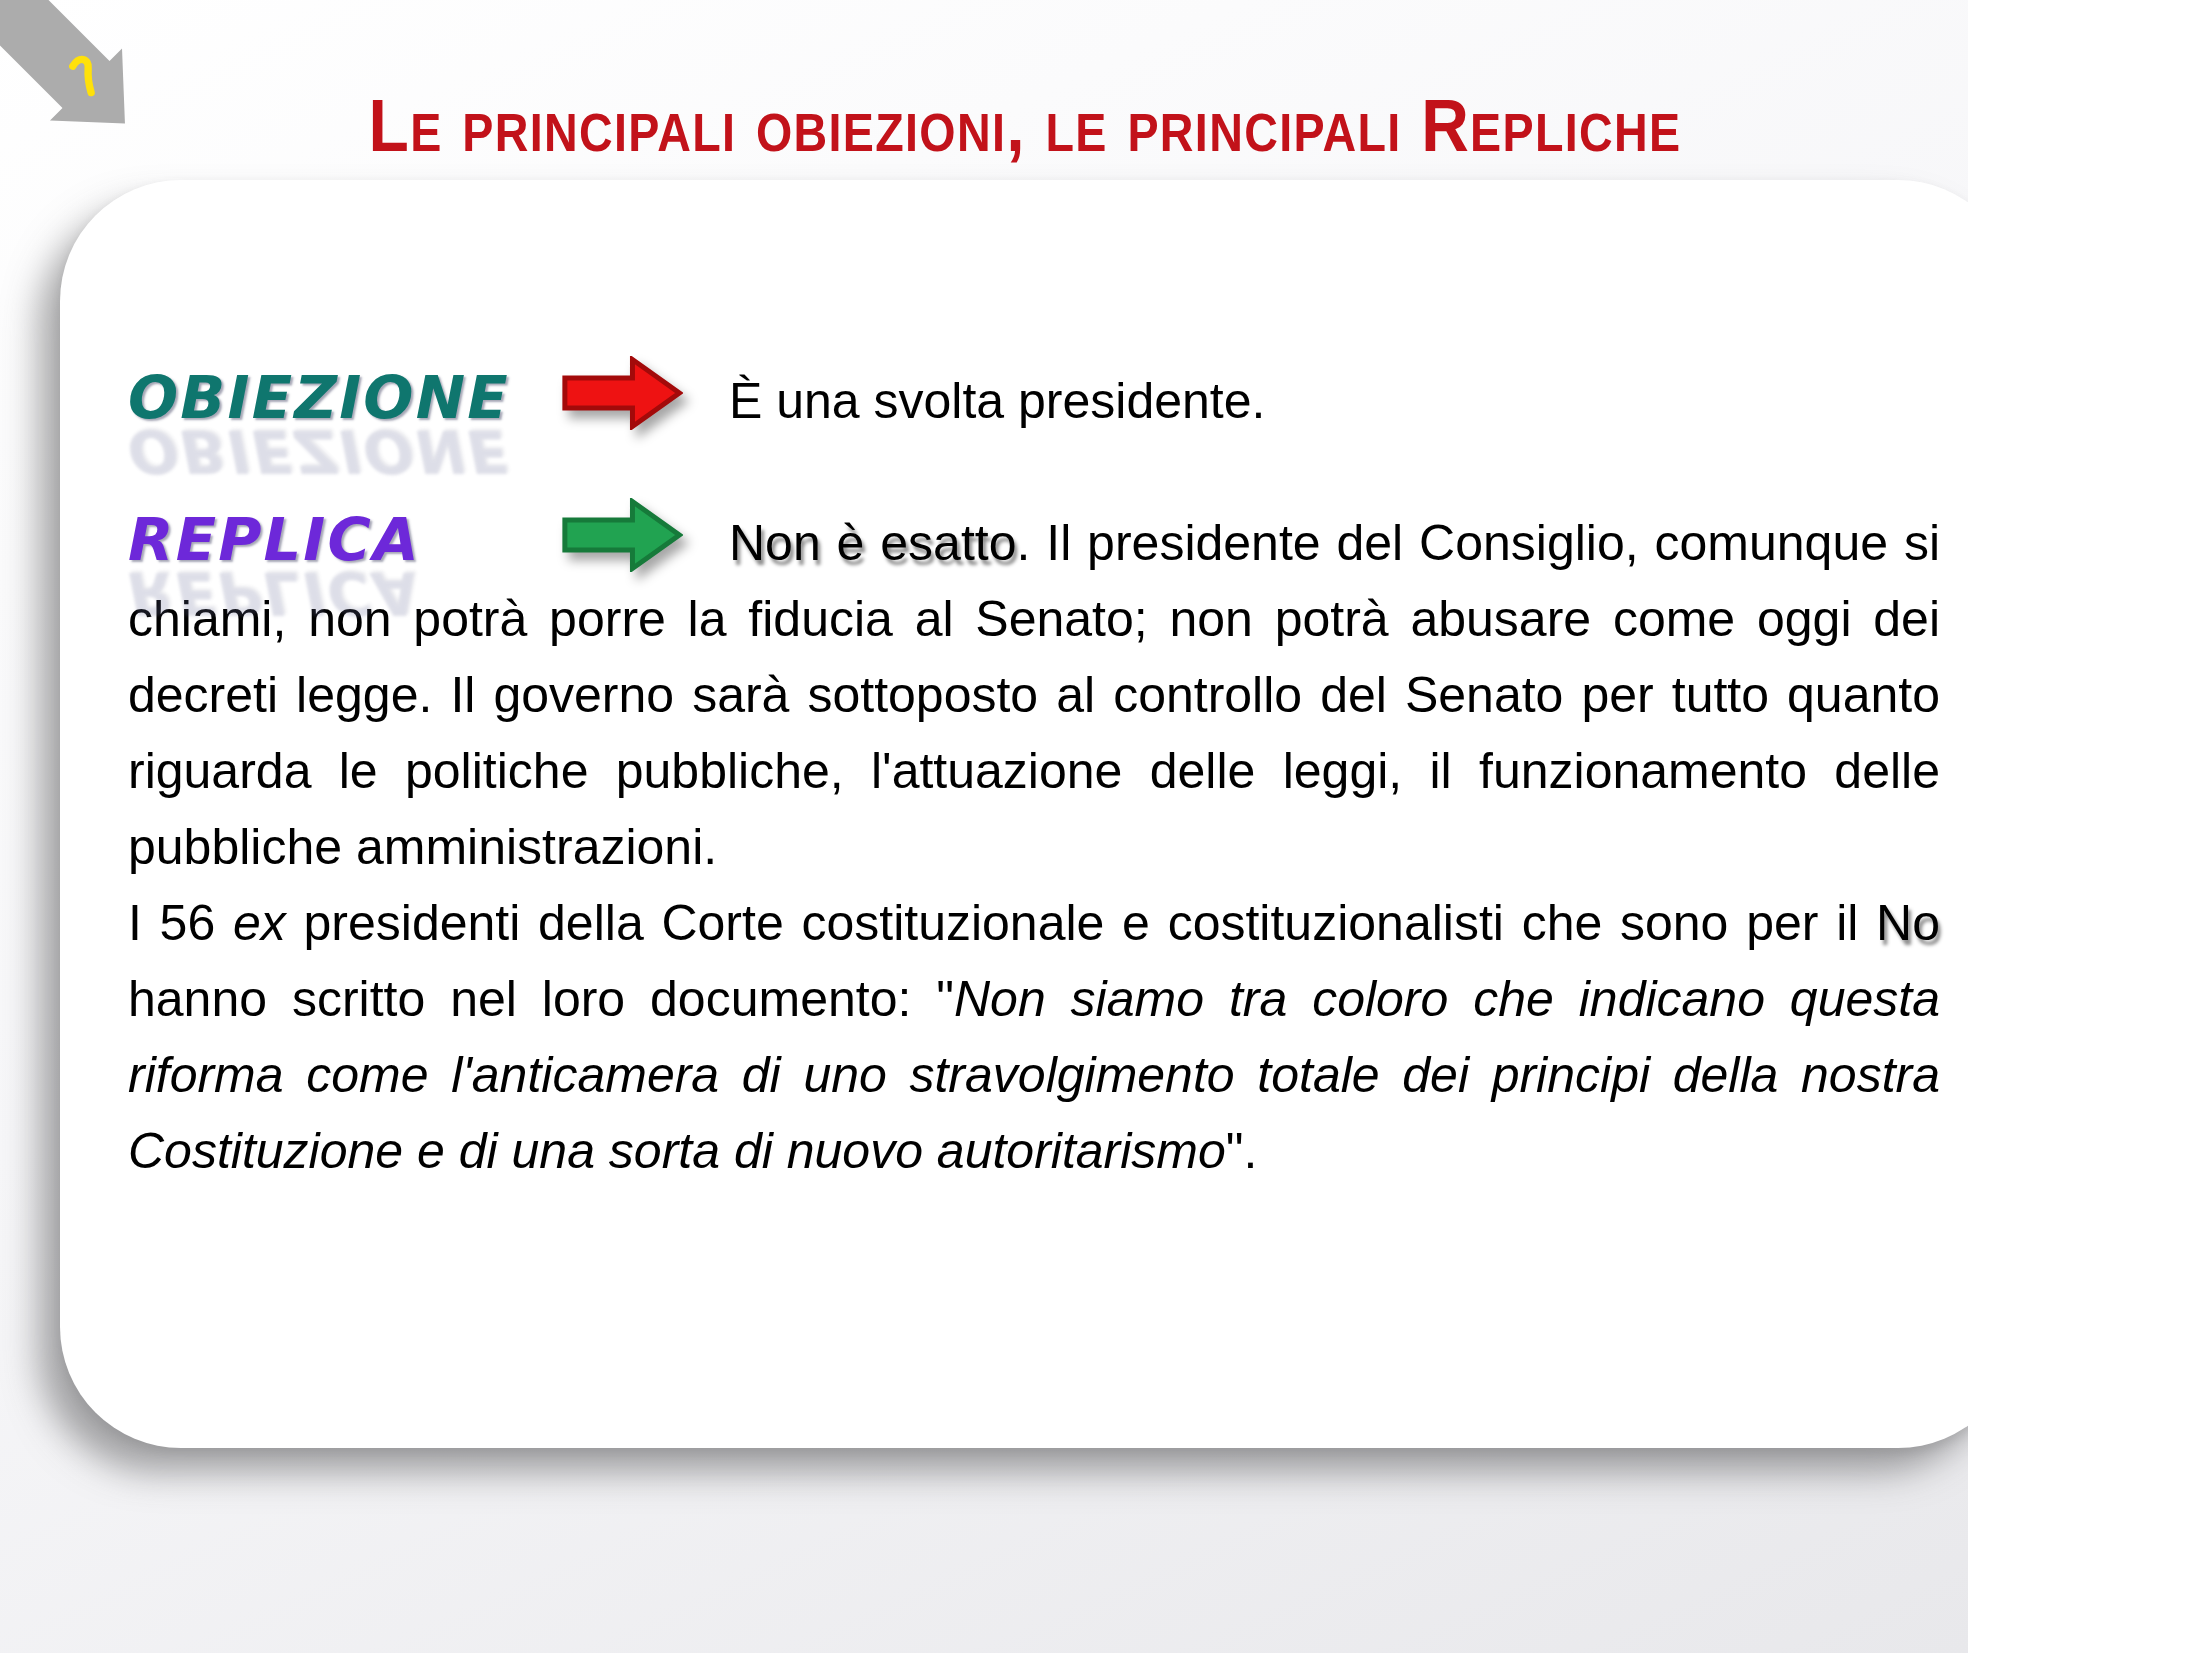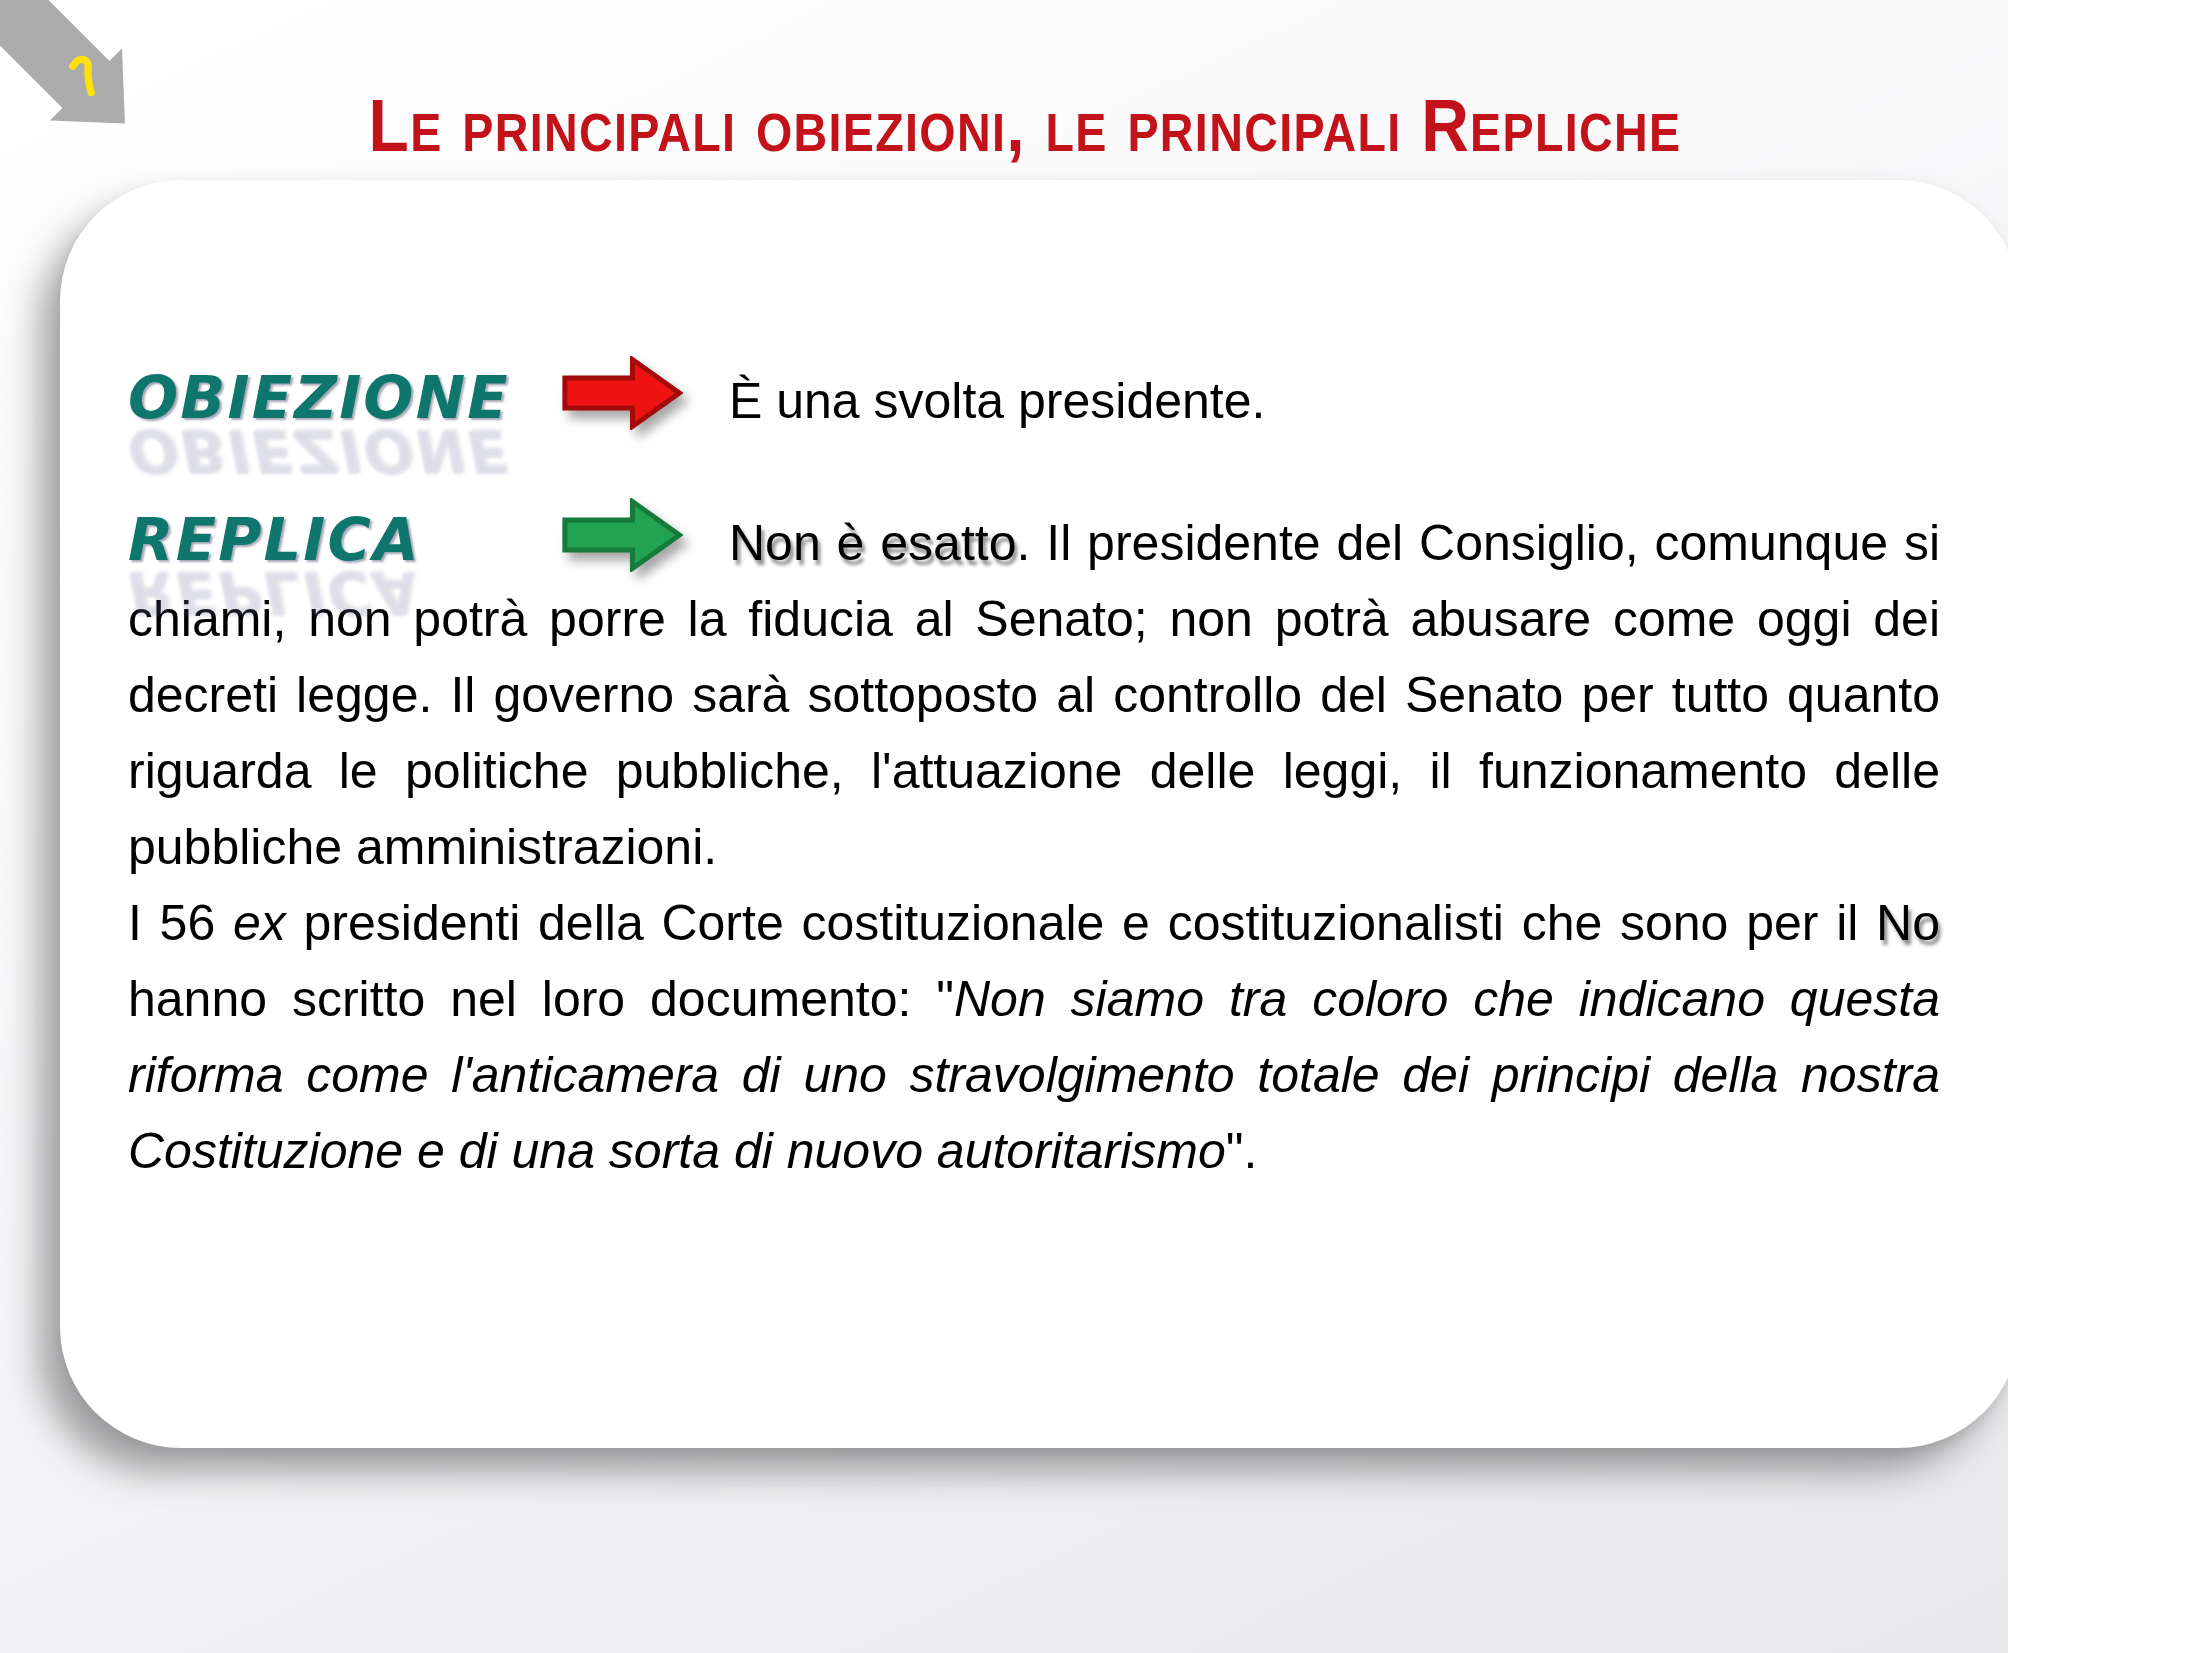--- a/index.html
+++ b/index.html
@@ -1,20 +1,20 @@
 <!DOCTYPE html>
 <html style="font-size:11.8px"><head>
 <meta charset="utf-8">
 <style>
   html,body{margin:0;padding:0;}
   body{width:2205px;height:1654px;overflow:hidden;}
   .slide{
     position:relative;width:1968px;height:1654px;overflow:hidden;
     background:linear-gradient(155deg,#ffffff 0%,#f7f7f9 45%,#e8e8eb 100%);
-    font-family:"Liberation Sans",sans-serif;color:#000;padding-left:40px;
+    font-family:"Liberation Sans",sans-serif;color:#000;
   }
   
   .title{position:absolute;left:0;top:82px;width:2051px;margin:0;text-align:center;}
   .title-inner{
     display:inline-block;font-family:"Liberation Sans",sans-serif;font-weight:700;
     font-size:75px;font-variant-caps:small-caps;letter-spacing:1.5px;
     transform:scaleX(0.88);white-space:nowrap;
   }
   
   .corner-arrow{position:absolute;left:0;top:0;}
@@ -73,21 +73,21 @@
       <span class="wordart-wrap">
         <span class="wordart" style="color: #0f766e;">OBIEZIONE</span>
         <span class="wordart-mirror" aria-hidden="true" style="color: rgb(106, 110, 153);">OBIEZIONE</span>
       </span><svg class="block-arrow" width="121" height="74" viewBox="0 0 170 104" aria-hidden="true">
         <polygon points="4,31 99,31 99,5 165,52 99,99 99,73 4,73" stroke-width="7" fill="#EE1212" stroke="#A30A0A"></polygon>
       </svg><span class="body-text">È una svolta presidente.</span>
     </p>
 
     <p class="row para">
       <span class="wordart-wrap">
-        <span class="wordart" style="color: #0f766e;">REPLICA</span>
+        <span class="wordart" style="color: #6d28d9;">REPLICA</span>
         <span class="wordart-mirror" aria-hidden="true" style="color: rgb(106, 110, 153);">REPLICA</span>
       </span><svg class="block-arrow" width="121" height="74" viewBox="0 0 170 104" aria-hidden="true">
         <polygon points="4,31 99,31 99,5 165,52 99,99 99,73 4,73" stroke-width="7" fill="#21A351" stroke="#167A3A"></polygon>
       </svg><span><span class="seg-shadow">Non è esatto</span><span class="seg-normal">. Il presidente del Consiglio, comunque si chiami, non potrà porre la fiducia al Senato; non potrà abusare come oggi dei decreti legge. Il governo sarà sottoposto al controllo del Senato per tutto quanto riguarda le politiche pubbliche, l'attuazione delle leggi, il funzionamento delle pubbliche amministrazioni.</span></span>
     </p>
 
     <p class="row para">
       <span><span class="seg-normal">I 56 </span><span class="seg-italic">ex</span><span class="seg-normal"> presidenti della Corte costituzionale e costituzionalisti che sono per il </span><span class="seg-shadow">No</span><span class="seg-normal"> hanno scritto nel loro documento: "</span><span class="seg-italic">Non siamo tra coloro che indicano questa riforma come l'anticamera di uno stravolgimento totale dei principi della nostra Costituzione e di una sorta di nuovo autoritarismo</span><span class="seg-normal">".</span></span>
     </p>
 

